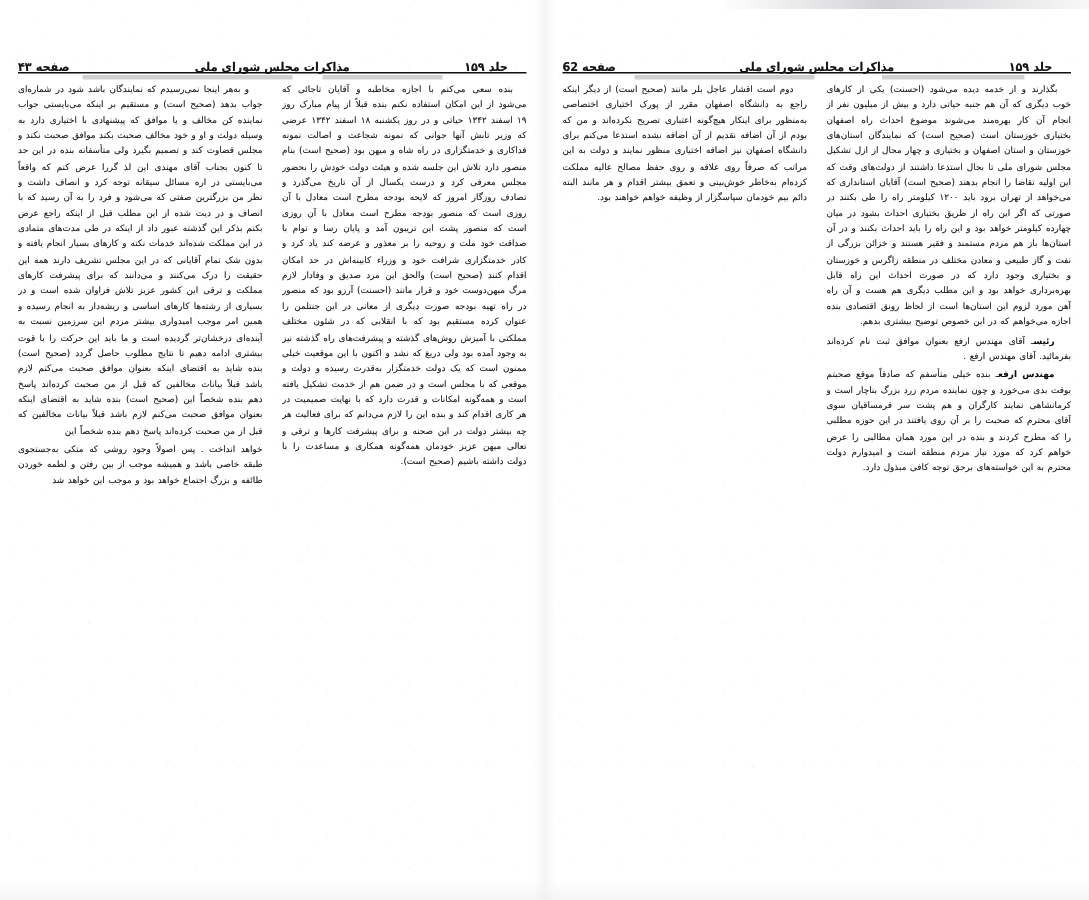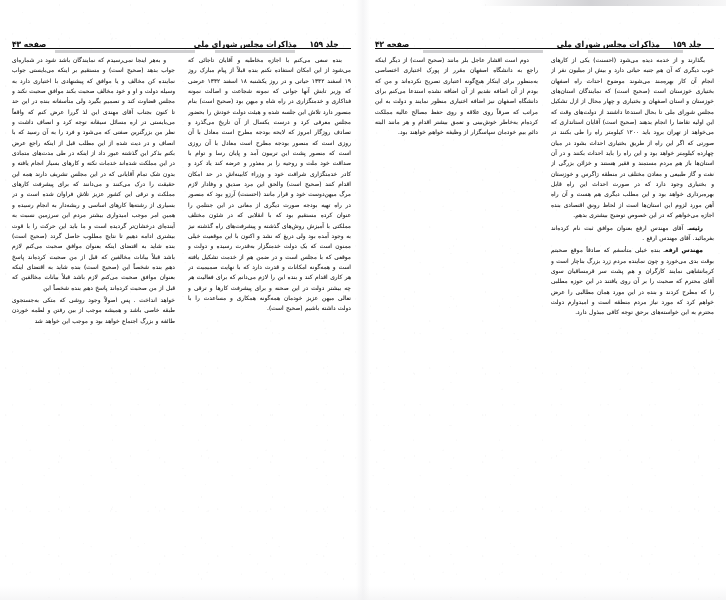--- a/index.html
+++ b/index.html
@@ -87,21 +87,21 @@
   }
   .rh-item {
     font-size: 7.5px;
     font-weight: bold;
     color: #141414;
     letter-spacing: .4px;
     line-height: 1;
     white-space: nowrap;
     transform: scaleY(1.08);
   }
-  .rh-center { flex: 1; }
+  .rh-center { flex: 1; text-align: center; }
   .rh-side   { min-width: 54px; }
   .rh-side.rh-start { text-align: center; }
   .rh-side.rh-end   { text-align: left; margin-top: 44px; }
 
   .head-rule {
     position: absolute;
     left: 12px;
     right: 12px;
     top: 48px;
     height: 0;
@@ -178,21 +178,21 @@
 <div class="scan-sheet"></div>
 <div class="scan-top-artifact"></div>
 
 <div class="spread">
 
   <div class="page page-right">
 
     <div class="running-head">
       <span class="rh-item rh-side rh-start">جلد ۱۵۹</span>
       <span class="rh-item rh-center">مذاکرات مجلس شورای ملی</span>
-      <span class="rh-item rh-side rh-end">صفحه ۴۲</span>
+      <span class="rh-item rh-side rh-end">صفحه 62</span>
     </div>
     <div class="head-rule"></div>
     <div class="head-rule-smudge" style="left:60px;width:120px;"></div>
     <div class="head-rule-smudge" style="left:225px;width:95px;"></div>
 
     <div class="columns">
 
       <div class="col">
         <p class="para indent">بگذارند و از خدمه دیده می‌شود (احسنت) یکی از کارهای خوب دیگری که آن هم جنبه حیاتی دارد و بیش از میلیون نفر از انجام آن کار بهره‌مند می‌شوند موضوع احداث راه اصفهان بختیاری خوزستان است (صحیح است) که نمایندگان استان‌های خوزستان و استان اصفهان و بختیاری و چهار محال از ازل تشکیل مجلس شورای ملی تا بحال استدعا داشتند از دولت‌های وقت که این اولیه تقاضا را انجام بدهند (صحیح است) آقایان استانداری که می‌خواهد از تهران برود باید ۱۲۰۰ کیلومتر راه را طی بکنند در صورتی که اگر این راه از طریق بختیاری احداث بشود در میان چهارده کیلومتر خواهد بود و این راه را باید احداث بکنند و در آن استان‌ها باز هم مردم مستمند و فقیر هستند و خزائن بزرگی از نفت و گاز طبیعی و معادن مختلف در منطقه زاگرس و خوزستان و بختیاری وجود دارد که در صورت احداث این راه قابل بهره‌برداری خواهد بود و این مطلب دیگری هم هست و آن راه آهن مورد لزوم این استان‌ها است از لحاظ رونق اقتصادی بنده اجازه می‌خواهم که در این خصوص توضیح بیشتری بدهم.</p>
         <p class="para speaker-lead">

